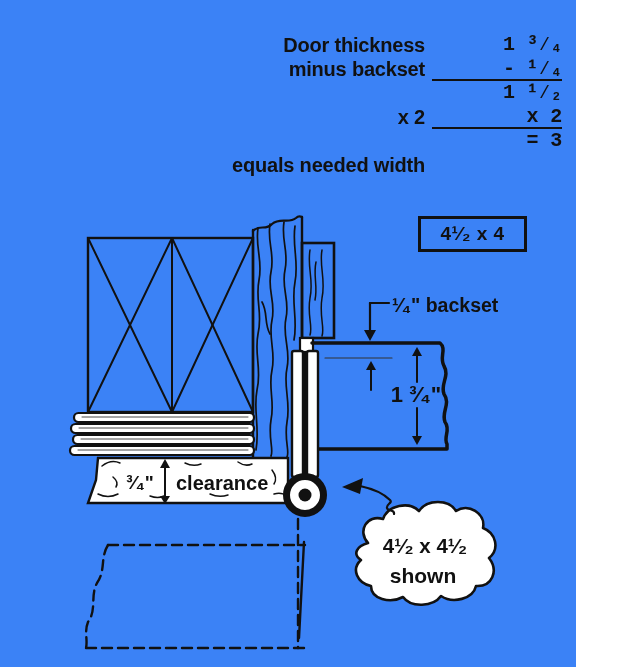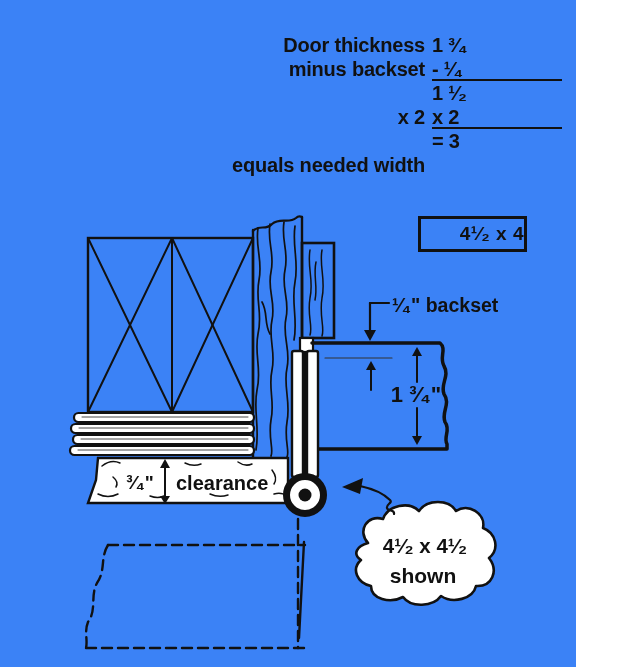--- a/index.html
+++ b/index.html
@@ -2,24 +2,24 @@
 <html><head>
 <meta charset="utf-8">
 <style>
   html,body{margin:0;padding:0;background:#fff;}
   .page{position:relative;width:576px;height:667px;background:#3b82f6;overflow:hidden;
         font-family:"Liberation Sans","DejaVu Sans",sans-serif;color:#111;}
   .calc{position:absolute;left:153px;top:33px;display:grid;
         grid-template-columns:272px 130px;column-gap:7px;
         font-weight:bold;font-size:20px;line-height:24px;letter-spacing:-0.2px;}
   .clabel{text-align:right;white-space:nowrap;}
-  .cval{text-align:left;height:24px;box-sizing:border-box;}
+  .cval{text-align:right;height:24px;box-sizing:border-box;font-family:Liberation Mono, monospace;}
   .cval.u{border-bottom:2.6px solid #111;}
   .sizebox{position:absolute;left:418px;top:216px;width:103px;height:30px;
-        border:3.5px solid #111;text-align:right;line-height:30px;
+        border:3.5px solid #111;text-align:center;line-height:30px;
         font-weight:bold;font-size:19px;letter-spacing:0.5px;}
   svg{position:absolute;left:0;top:0;}
   svg text{font-family:"Liberation Sans","DejaVu Sans",sans-serif;font-weight:bold;fill:#111;}
 </style>
 </head>
 <body>
 
 <div class="page">
 
   <div class="calc">

